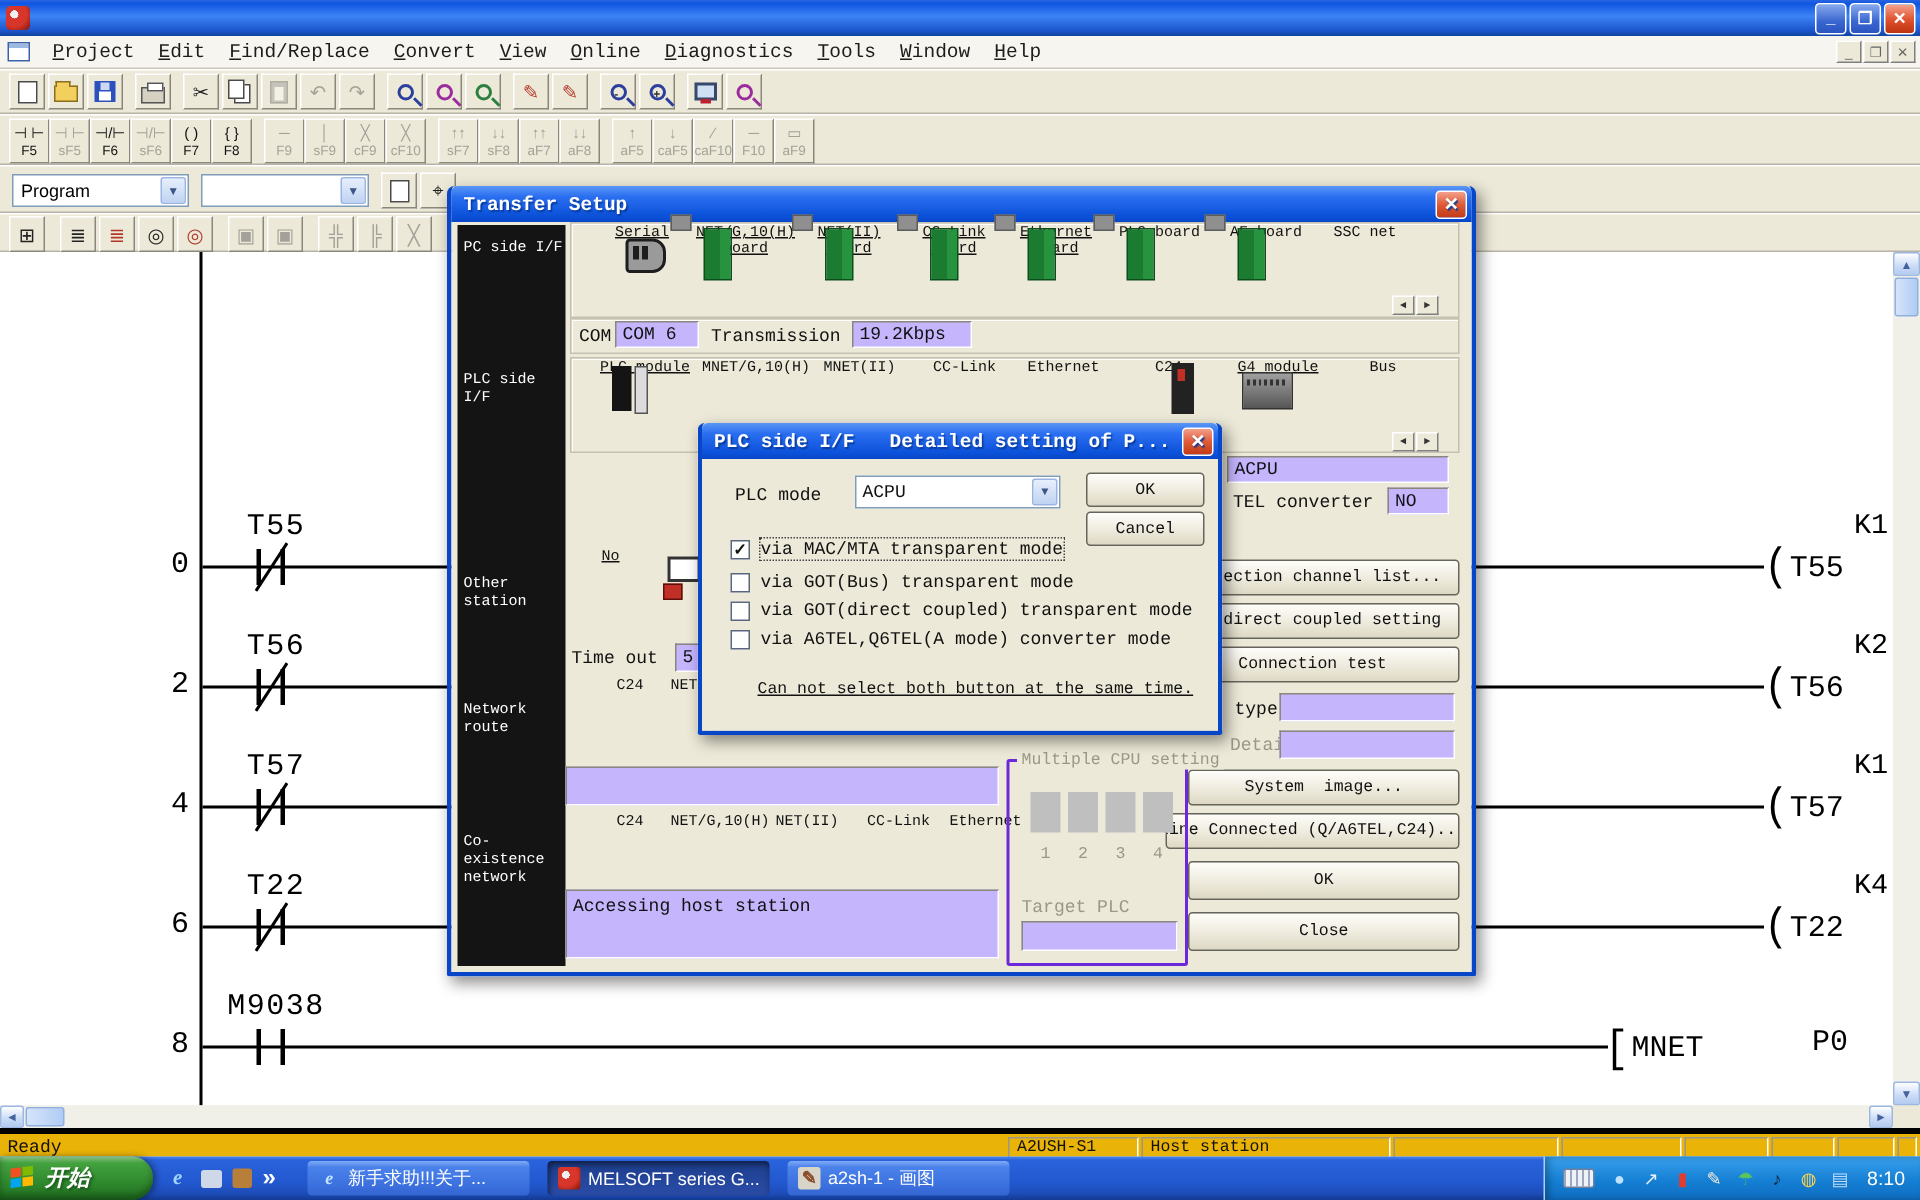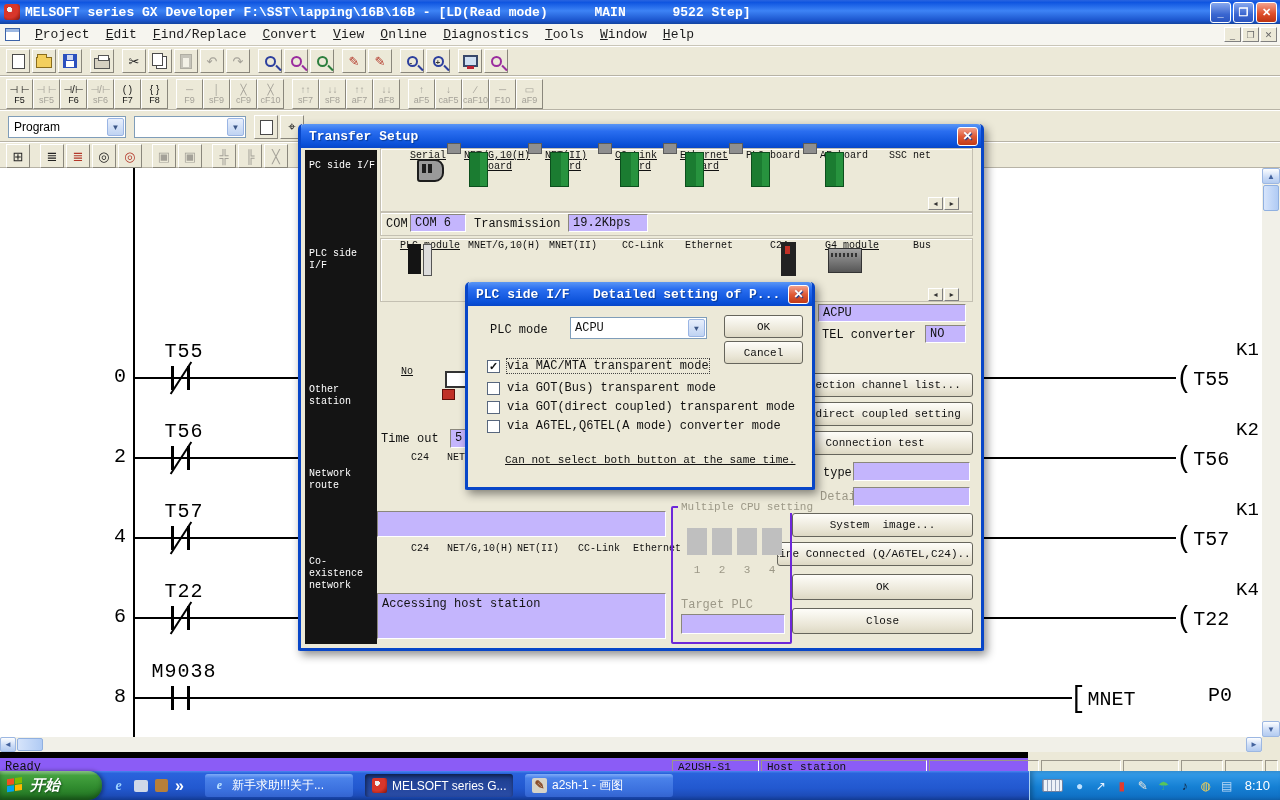--- a/index.html
+++ b/index.html
@@ -168,22 +168,22 @@
   .combo { position:absolute; background:#fff; border:1px solid #7F9DB9; font:12px "Liberation Mono",monospace;
     display:flex; align-items:center; padding-left:4px; }
   .chk { position:absolute; display:flex; align-items:center; font:12px "Liberation Mono",monospace; }
   .chk .box { width:13px; height:13px; background:#fff; border:1px solid #58677e; margin-right:7px;
     display:flex; align-items:center; justify-content:center; font:bold 11px "Liberation Sans",sans-serif; color:#111; flex:none; }
   .chk .lbl { white-space:pre; }
   .chk.focus .lbl { outline:1px dotted #444; }
   .nt { position:absolute; font:11px "Liberation Mono",monospace; white-space:pre;text-decoration:underline; }
 
   
-  #statusbar { position:absolute; left:0; top:752px; width:1028px; height:19px; background:#8b5cf6;
-    border-top:6px solid #000000; z-index:30; font:12px "Liberation Mono",monospace; color:#111; }
+  #statusbar { position:absolute; left:0; top:752px; width:1280px; height:19px; background:#eab308;
+    border-top:4px solid #000000; z-index:30; font:12px "Liberation Mono",monospace; color:#111; }
   .spanel { position:absolute; top:2px; height:15px; border:1px solid; border-color:#9a968a #fff #fff #9a968a;
     padding:0 5px; font:11px "Liberation Mono",monospace; white-space:nowrap; overflow:hidden; }
 
   
   #taskbar { position:absolute; left:0; top:771px; width:1280px; height:29px; z-index:30;
     background:linear-gradient(180deg,#4b86ee 0%,#2a63dc 8%,#2258cf 60%,#1d4cb8 85%,#123a92 100%); }
   #startbtn { position:absolute; left:0; top:0; height:29px; width:102px; border-radius:0 14px 14px 0;
     background:linear-gradient(180deg,#8cc388 0%,#44a23f 15%,#318c2f 55%,#1f6f20 100%);
     box-shadow:inset 0 -3px 5px rgba(0,0,0,.3), 2px 0 4px rgba(0,0,0,.4);
     display:flex; align-items:center; gap:6px; padding:0 12px 0 7px;
@@ -211,21 +211,20 @@
   .tico { width:16px; height:16px; display:flex; align-items:center; justify-content:center; font-size:12px; }
   .tico.t1{color:#bfe2ff} .tico.t2{color:#e8f2ff} .tico.t3{color:#e23c2e} .tico.t4{color:#f5eadb}
   .tico.t5{color:#57c45c} .tico.t6{color:#15243d} .tico.t7{color:#ffd34e} .tico.t8{color:#bcd9f5}
   .clock { margin-left:5px; }
 </style>
 </head>
 <body>
 
 <div id="titlebar">
   <span class="appicn"></span>
-  <span>MELSOFT series GX Developer F:\SST\lapping\16B\16B - [LD(Read mode)      MAIN      9522 Step]</span>
   <span class="winbtns">
     <span class="wbtn">_</span>
     <span class="wbtn">❐</span>
     <span class="wbtn close">✕</span>
   </span>
 </div>
 
 <div id="menubar">
   <span class="mdico"></span>
   <span class="mi">Project</span>

